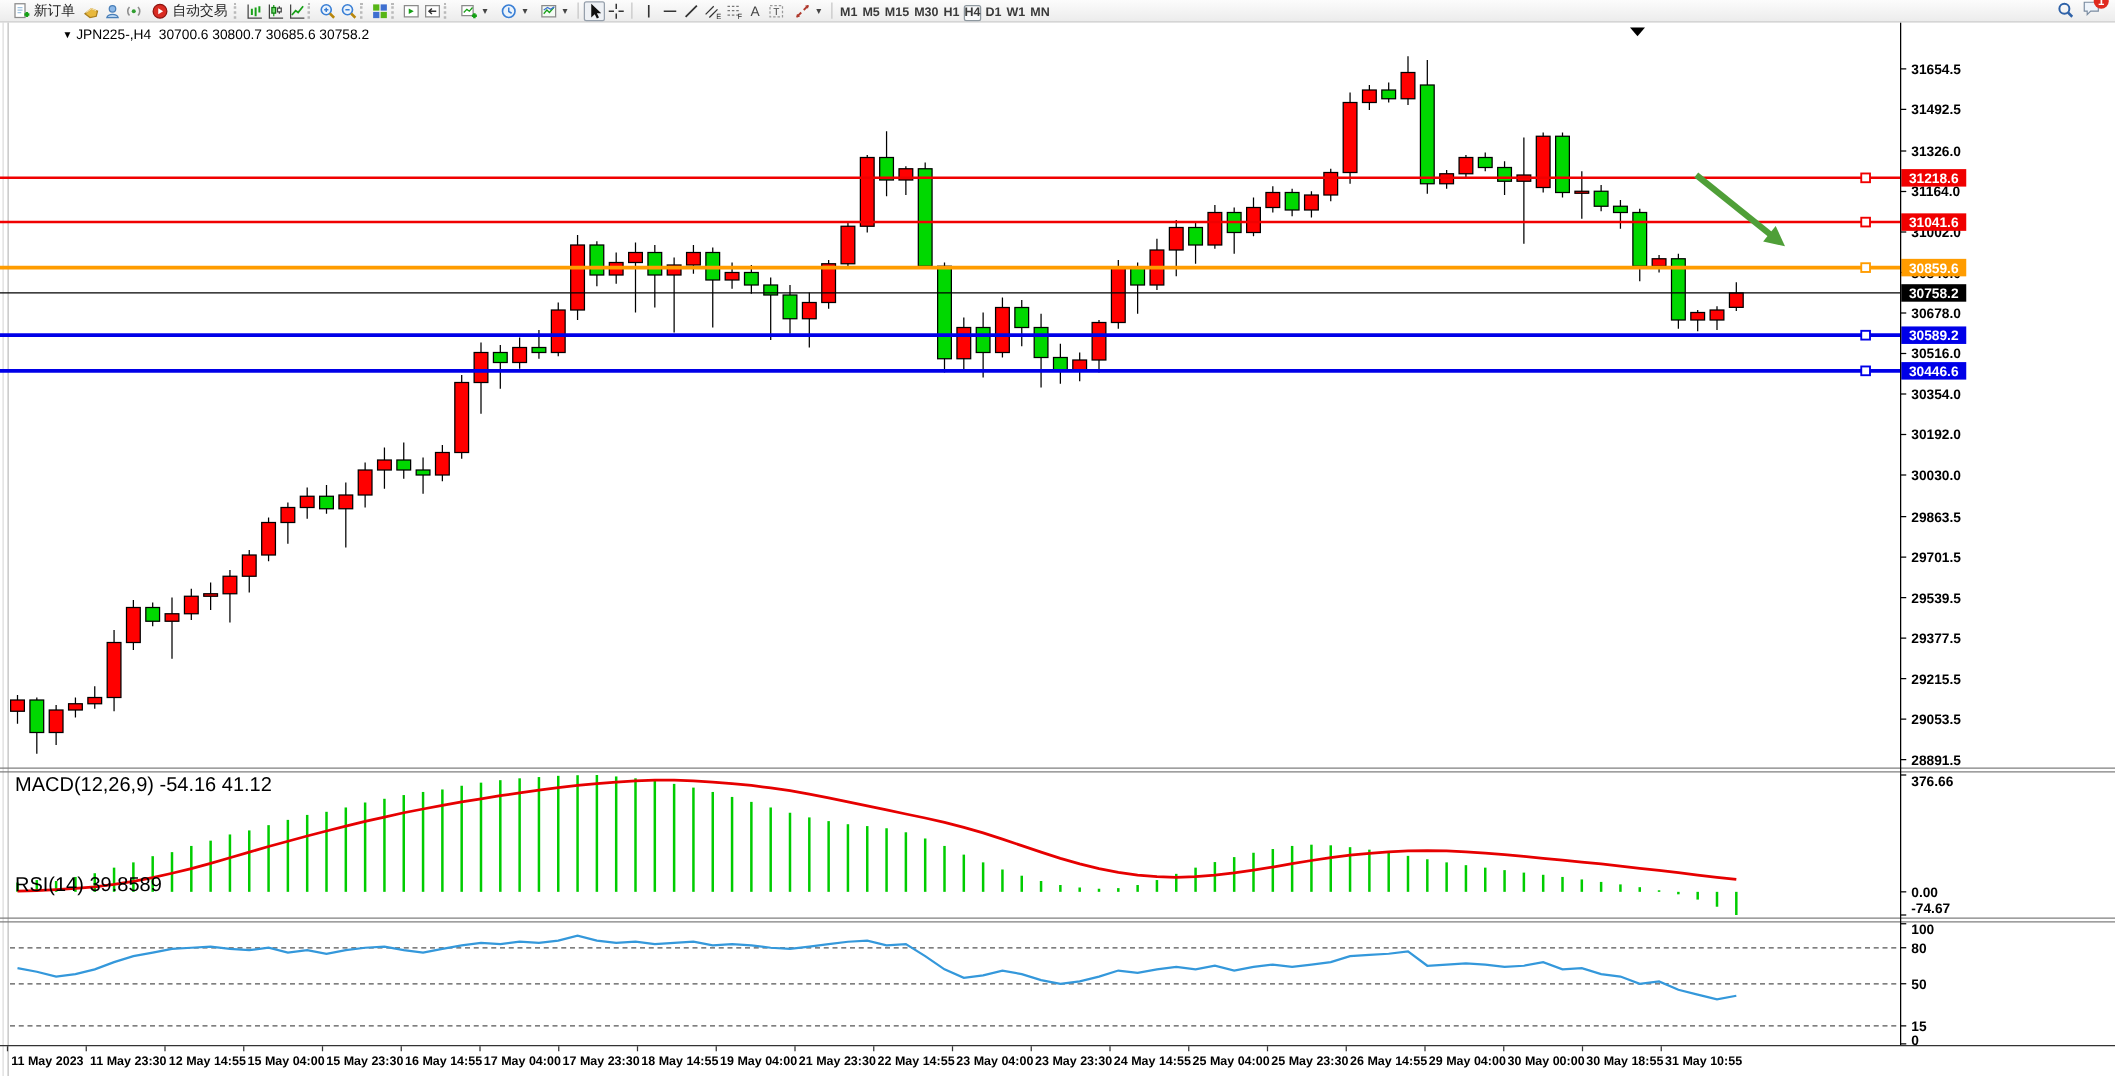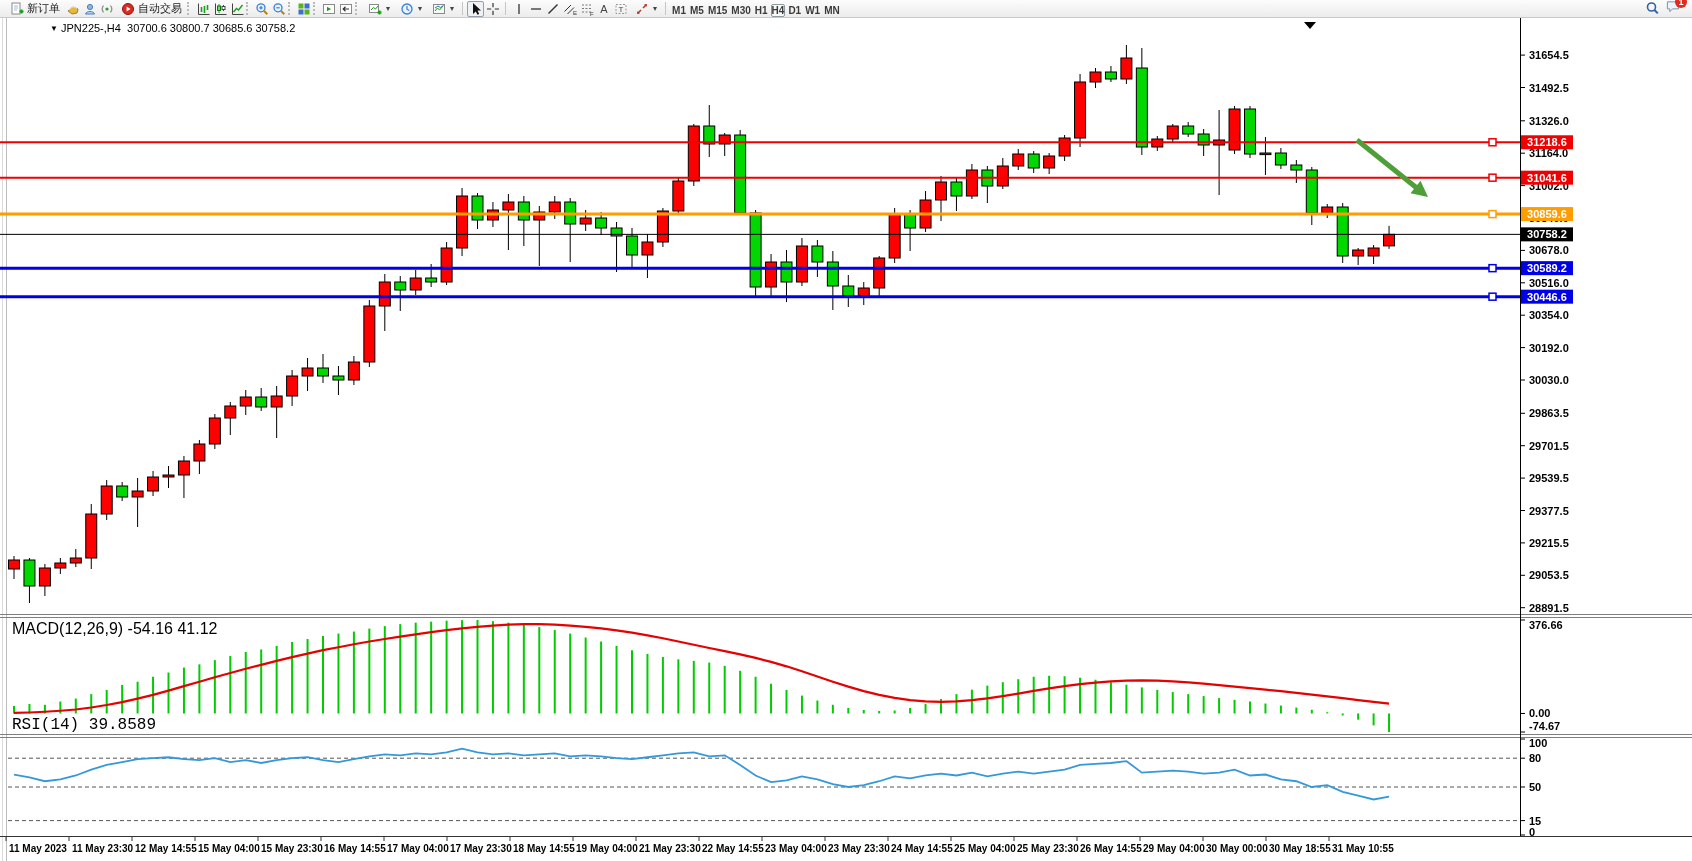--- a/index.html
+++ b/index.html
@@ -28,21 +28,21 @@
   .badge { position:absolute; top:-3px; right:-5px; min-width:12px; height:12px;
     background:#e02b20; color:#fff; font-size:9px; font-weight:bold;
     border-radius:7px; text-align:center; line-height:12px; padding:0 2px; }
   
   #plot { position:absolute; top:0; left:0; z-index:1; }
   .chart-title { position:absolute; left:22px; top:22px; z-index:2; font-size:11px;
     color:#000; white-space:pre;margin-left:28px; }
   .chart-title .tri { font-size:8px; vertical-align:1px; }
   .panel-label { position:absolute; left:12px; z-index:2; font-size:16px; color:#000; }
   #macd-label { top:620px; }
-  #rsi-label  { top:716px;font-family:Liberation Mono, monospace; }
+  #rsi-label  { top:700px; }
 </style>
 </head>
 <body>
 
 <div class="toolbar">
   <span class="tbtn">
     <span class="ti">
         <svg width="14" height="14" viewBox="0 0 14 14">
           <rect x="2" y="1" width="8" height="11" fill="#fff" stroke="#8a8a8a"></rect>
           <path d="M4 4h4M4 6h4M4 8h3" stroke="#9ec2e0" stroke-width="1"></path>

